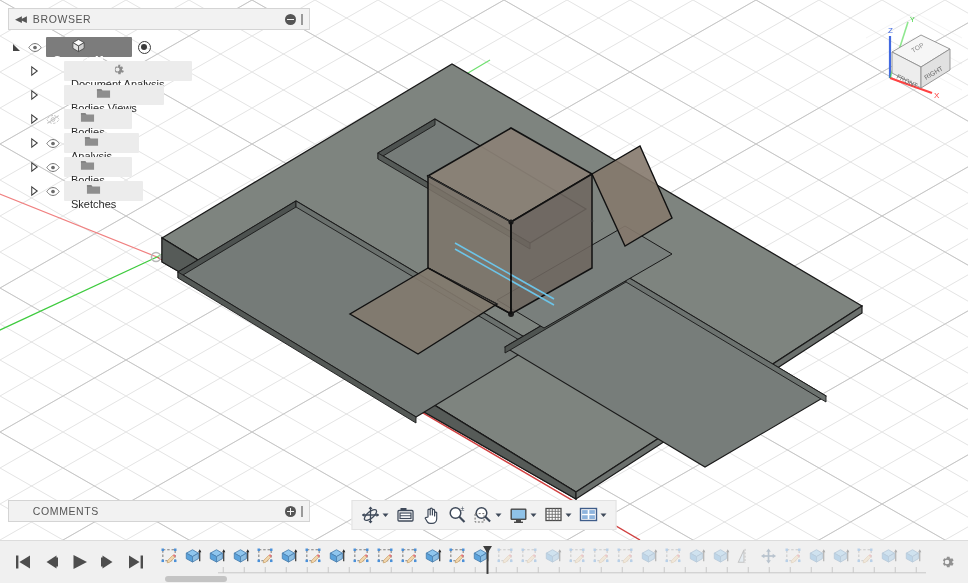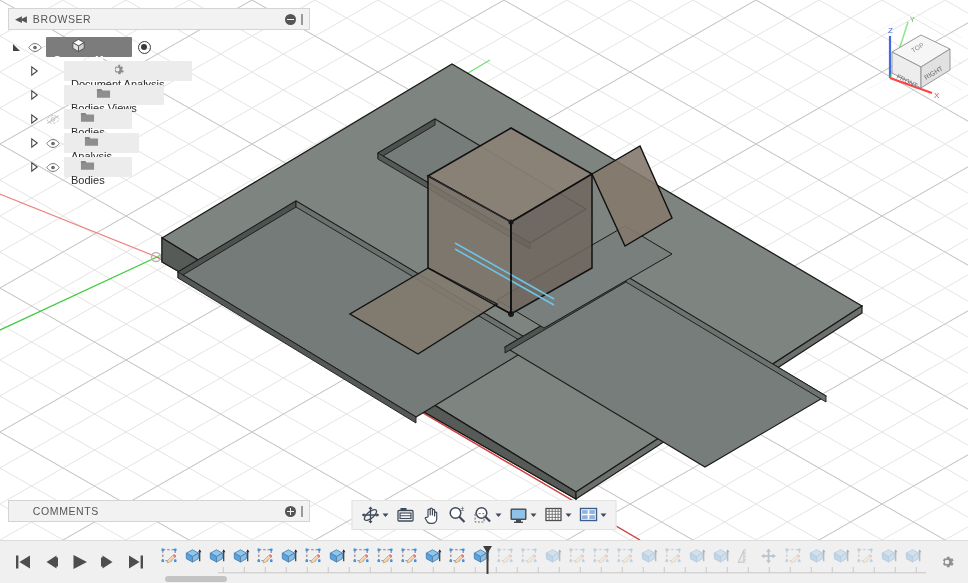--- a/index.html
+++ b/index.html
@@ -354,20 +354,43 @@
               </svg>
             </span>
             <span class="rowbg">
               <span class="ficon">
                 <svg width="15" height="15" viewBox="0 0 16 16">
                   <path d="M1 3.4 L5.6 3.4 L6.9 4.9 L15 4.9 L15 12.6 L1 12.6 Z" fill="#8e8e8e"></path>
                   <path d="M1 3.4 L5.6 3.4 L6.9 4.9 L1 4.9 Z" fill="#7a7a7a"></path>
                 </svg>
               </span>
               <span class="tlabel">Bodies</span>
+            </span>
+          </div>
+          <div class="tnode">
+            <span style="width: 18px; flex: 0 0 18px;"></span>
+            <span class="twist">
+              <svg width="11" height="12" viewBox="0 0 12 12">
+                <path d="M3 1.5 L9 6 L3 10.5 Z" fill="none" stroke="#3b3b3b" stroke-width="1.1"></path>
+              </svg>
+            </span>
+            <span class="eye">
+              <svg width="14" height="11" viewBox="0 0 16 11">
+                <path d="M8 1 C3.5 1 1 5.5 1 5.5 C1 5.5 3.5 10 8 10 C12.5 10 15 5.5 15 5.5 C15 5.5 12.5 1 8 1 Z" fill="none" stroke="#6b6b6b" stroke-width="1.1"></path>
+                <circle cx="8" cy="5.5" r="2.1" fill="#6b6b6b"></circle>
+              </svg>
+            </span>
+            <span class="rowbg">
+              <span class="ficon">
+                <svg width="15" height="15" viewBox="0 0 16 16">
+                  <path d="M1 3.4 L5.6 3.4 L6.9 4.9 L15 4.9 L15 12.6 L1 12.6 Z" fill="#8e8e8e"></path>
+                  <path d="M1 3.4 L5.6 3.4 L6.9 4.9 L1 4.9 Z" fill="#7a7a7a"></path>
+                </svg>
+              </span>
+              <span class="tlabel">Sketches</span>
             </span>
           </div>
         </div>
     </div>
   </div>
 
   <div id="comments">
     <div class="panel-head">
       <span class="collapse-arrows" style="visibility:hidden">◀◀</span>
       <span class="ttl">COMMENTS</span>

